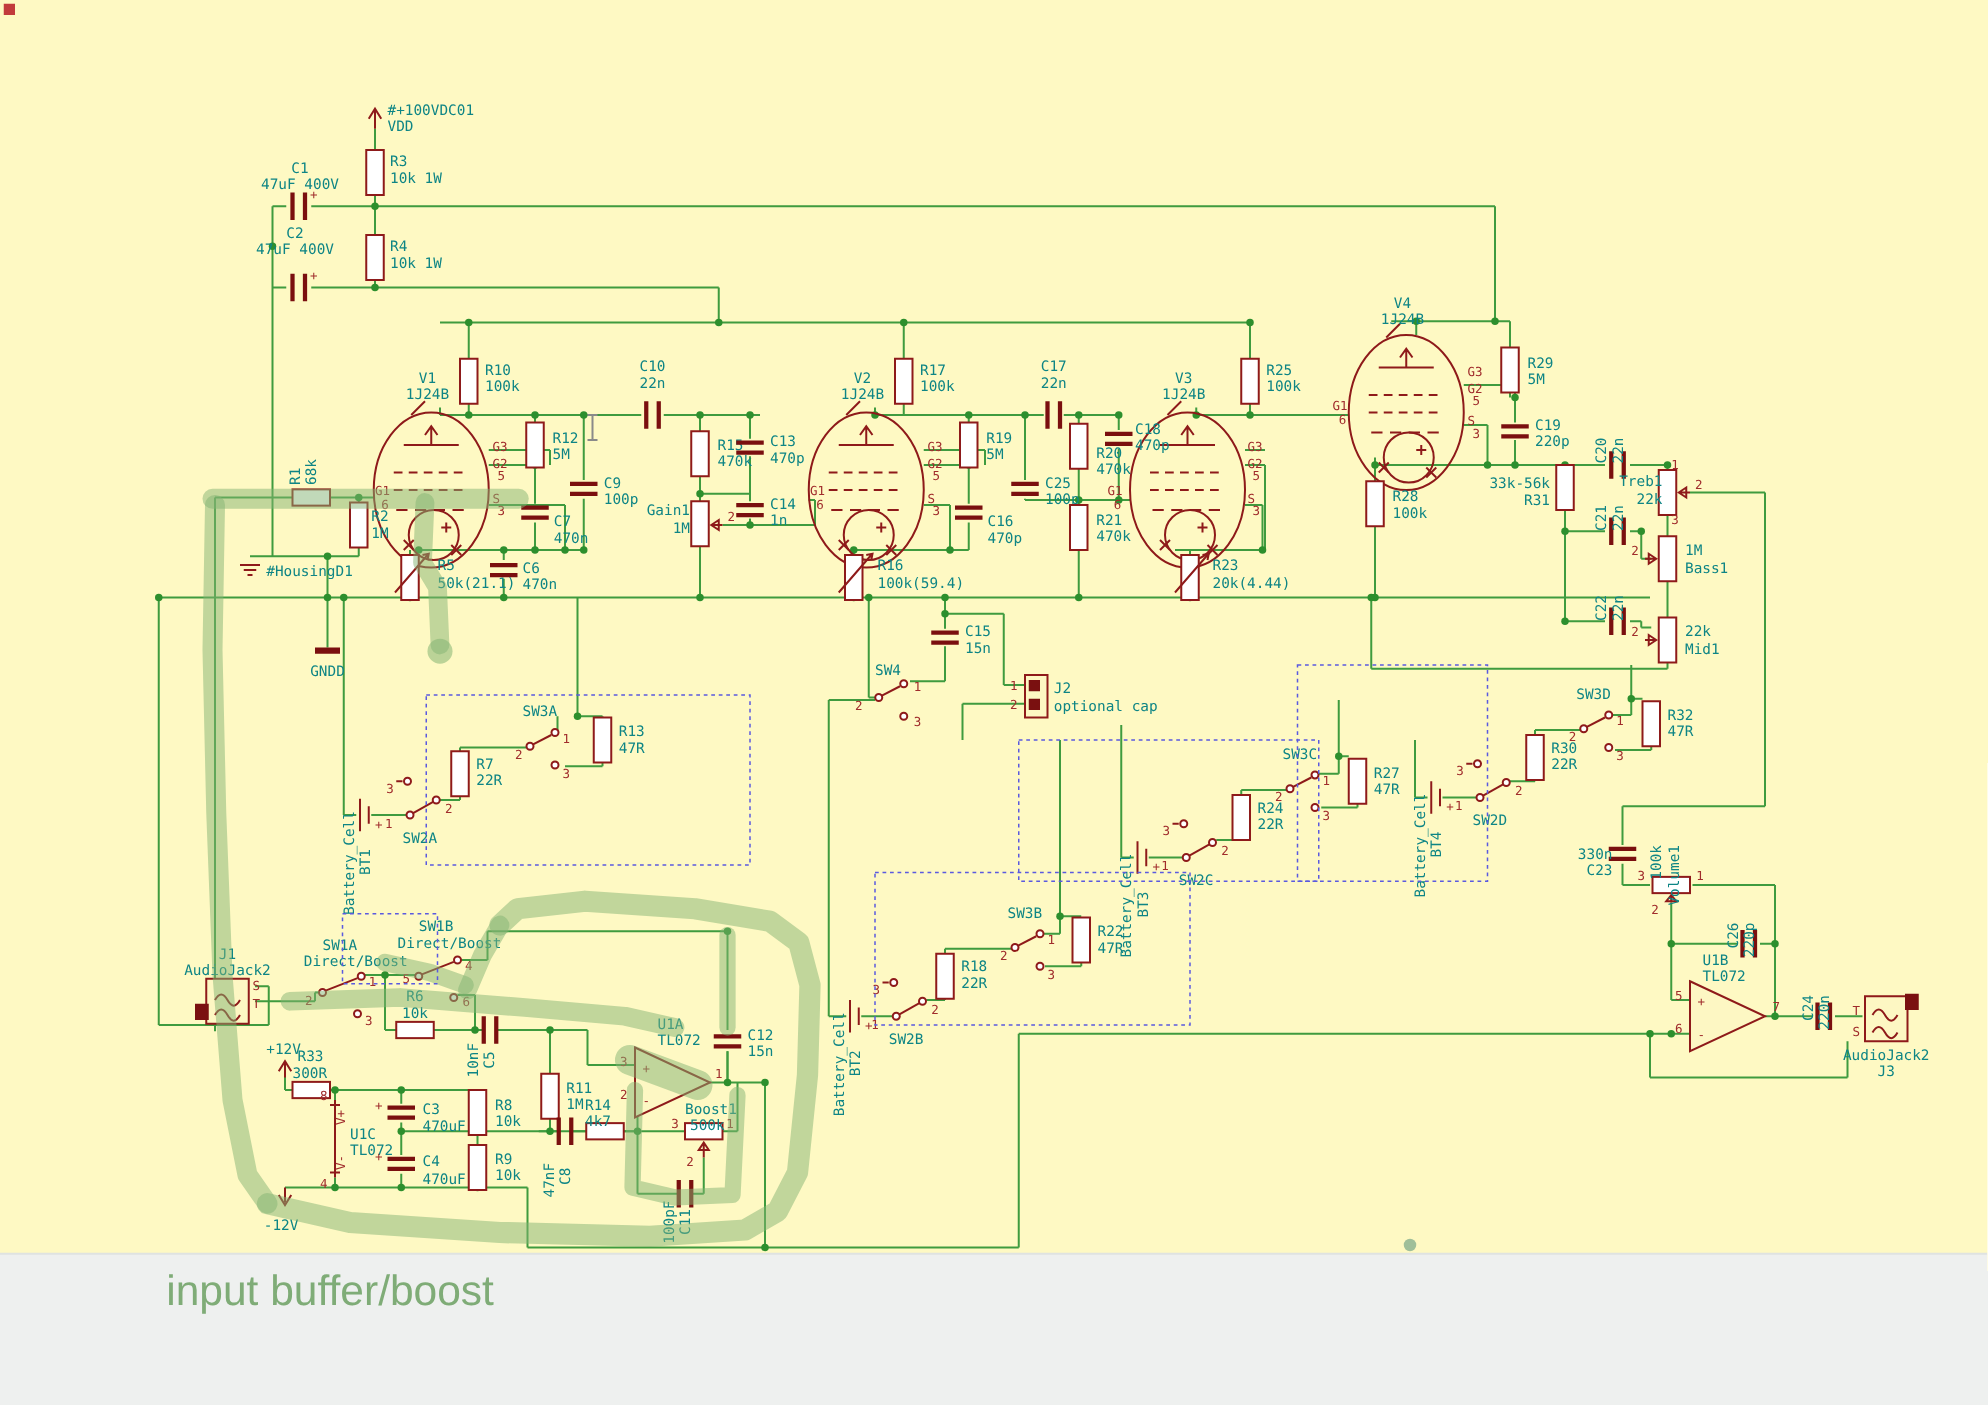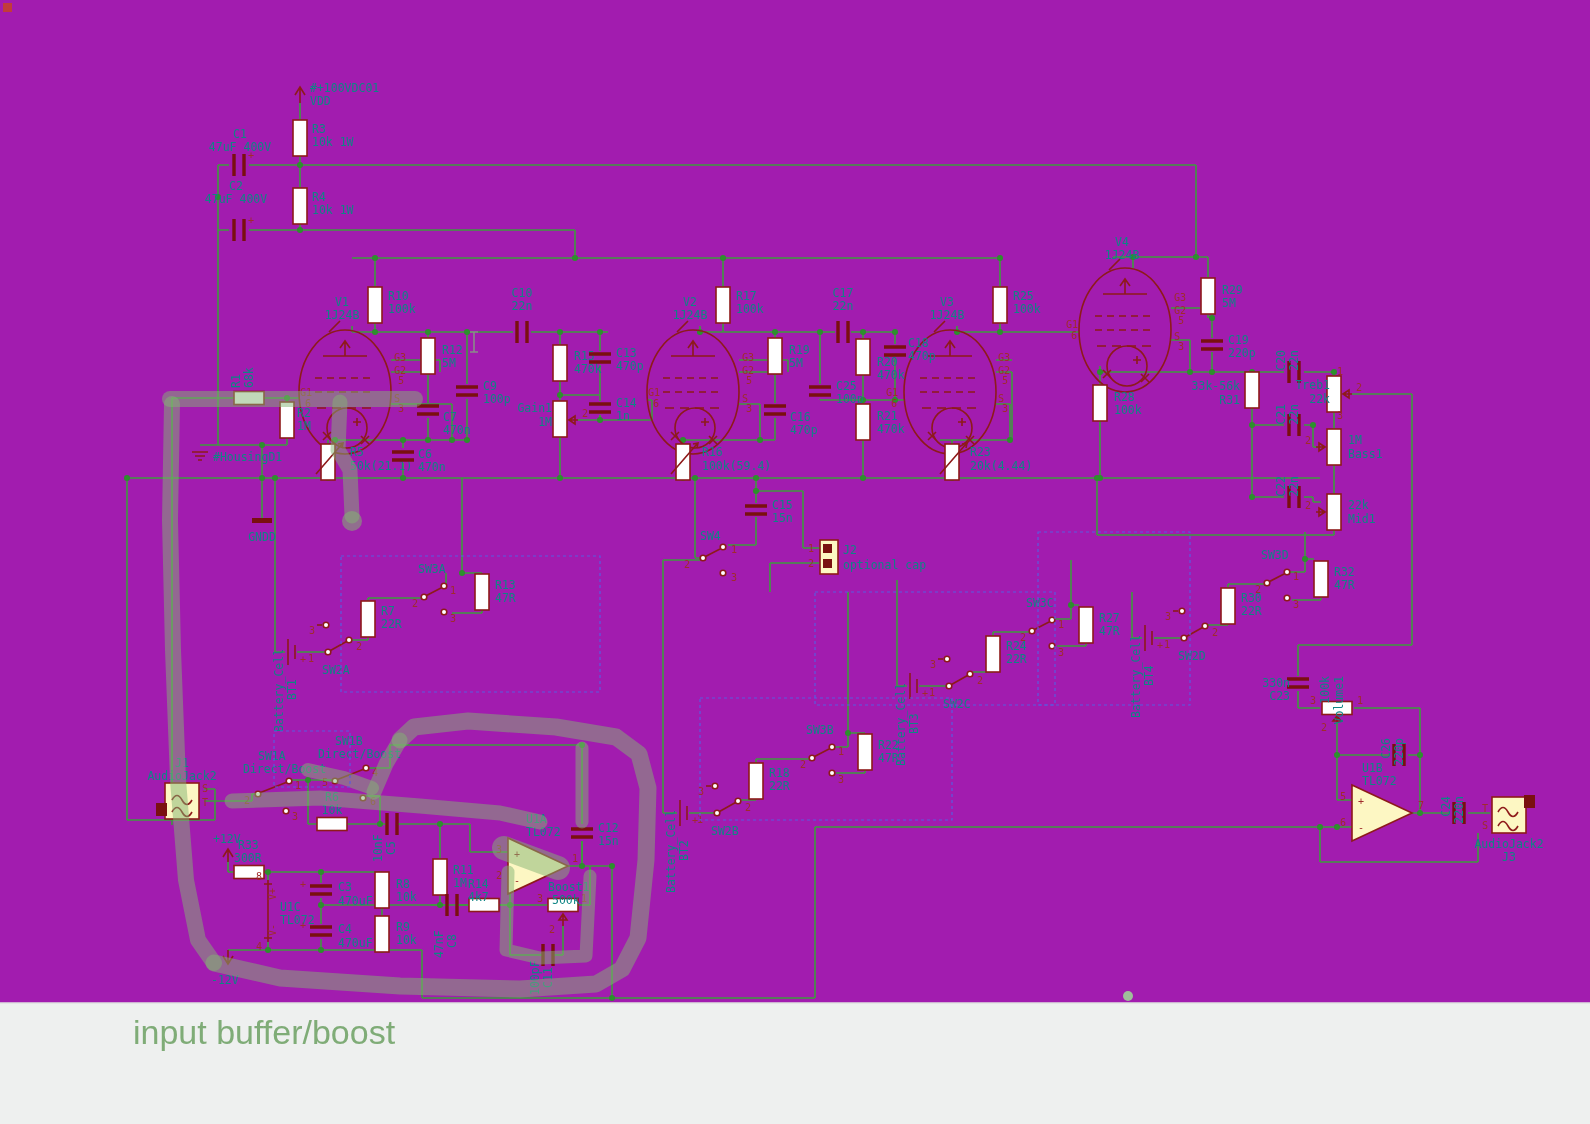--- a/index.html
+++ b/index.html
@@ -1,16 +1,16 @@
 <!DOCTYPE html>
 <html><head>
 <meta charset="utf-8">
 <style>
   html,body{margin:0;padding:0;background:#fff;}
-  #page{position:relative;width:1590px;height:1124px;background:#a21caf;overflow:hidden;
+  #page{position:relative;width:1590px;height:1124px;background:#fef9c3;overflow:hidden;
         font-family:"DejaVu Sans Mono","Liberation Mono",monospace;}
   svg{position:absolute;left:0;top:0;}
   text{font-family:"DejaVu Sans Mono","Liberation Mono",monospace;}
   .lb{fill:#0e8585;font-size:11.5px;}
   .lbr{fill:#0e8585;font-size:11.5px;}
   .pn{fill:#a02c2c;font-size:10px;}
   .w{stroke:#3f9b3f;stroke-width:1.6;fill:none;}
   .sym{stroke:#8e1a1a;stroke-width:1.6;fill:none;}
   .symw{stroke:#8e1a1a;stroke-width:1.6;fill:#ffffff;}
   .symf{stroke:#8e1a1a;stroke-width:1.6;fill:#fdf7c3;}

